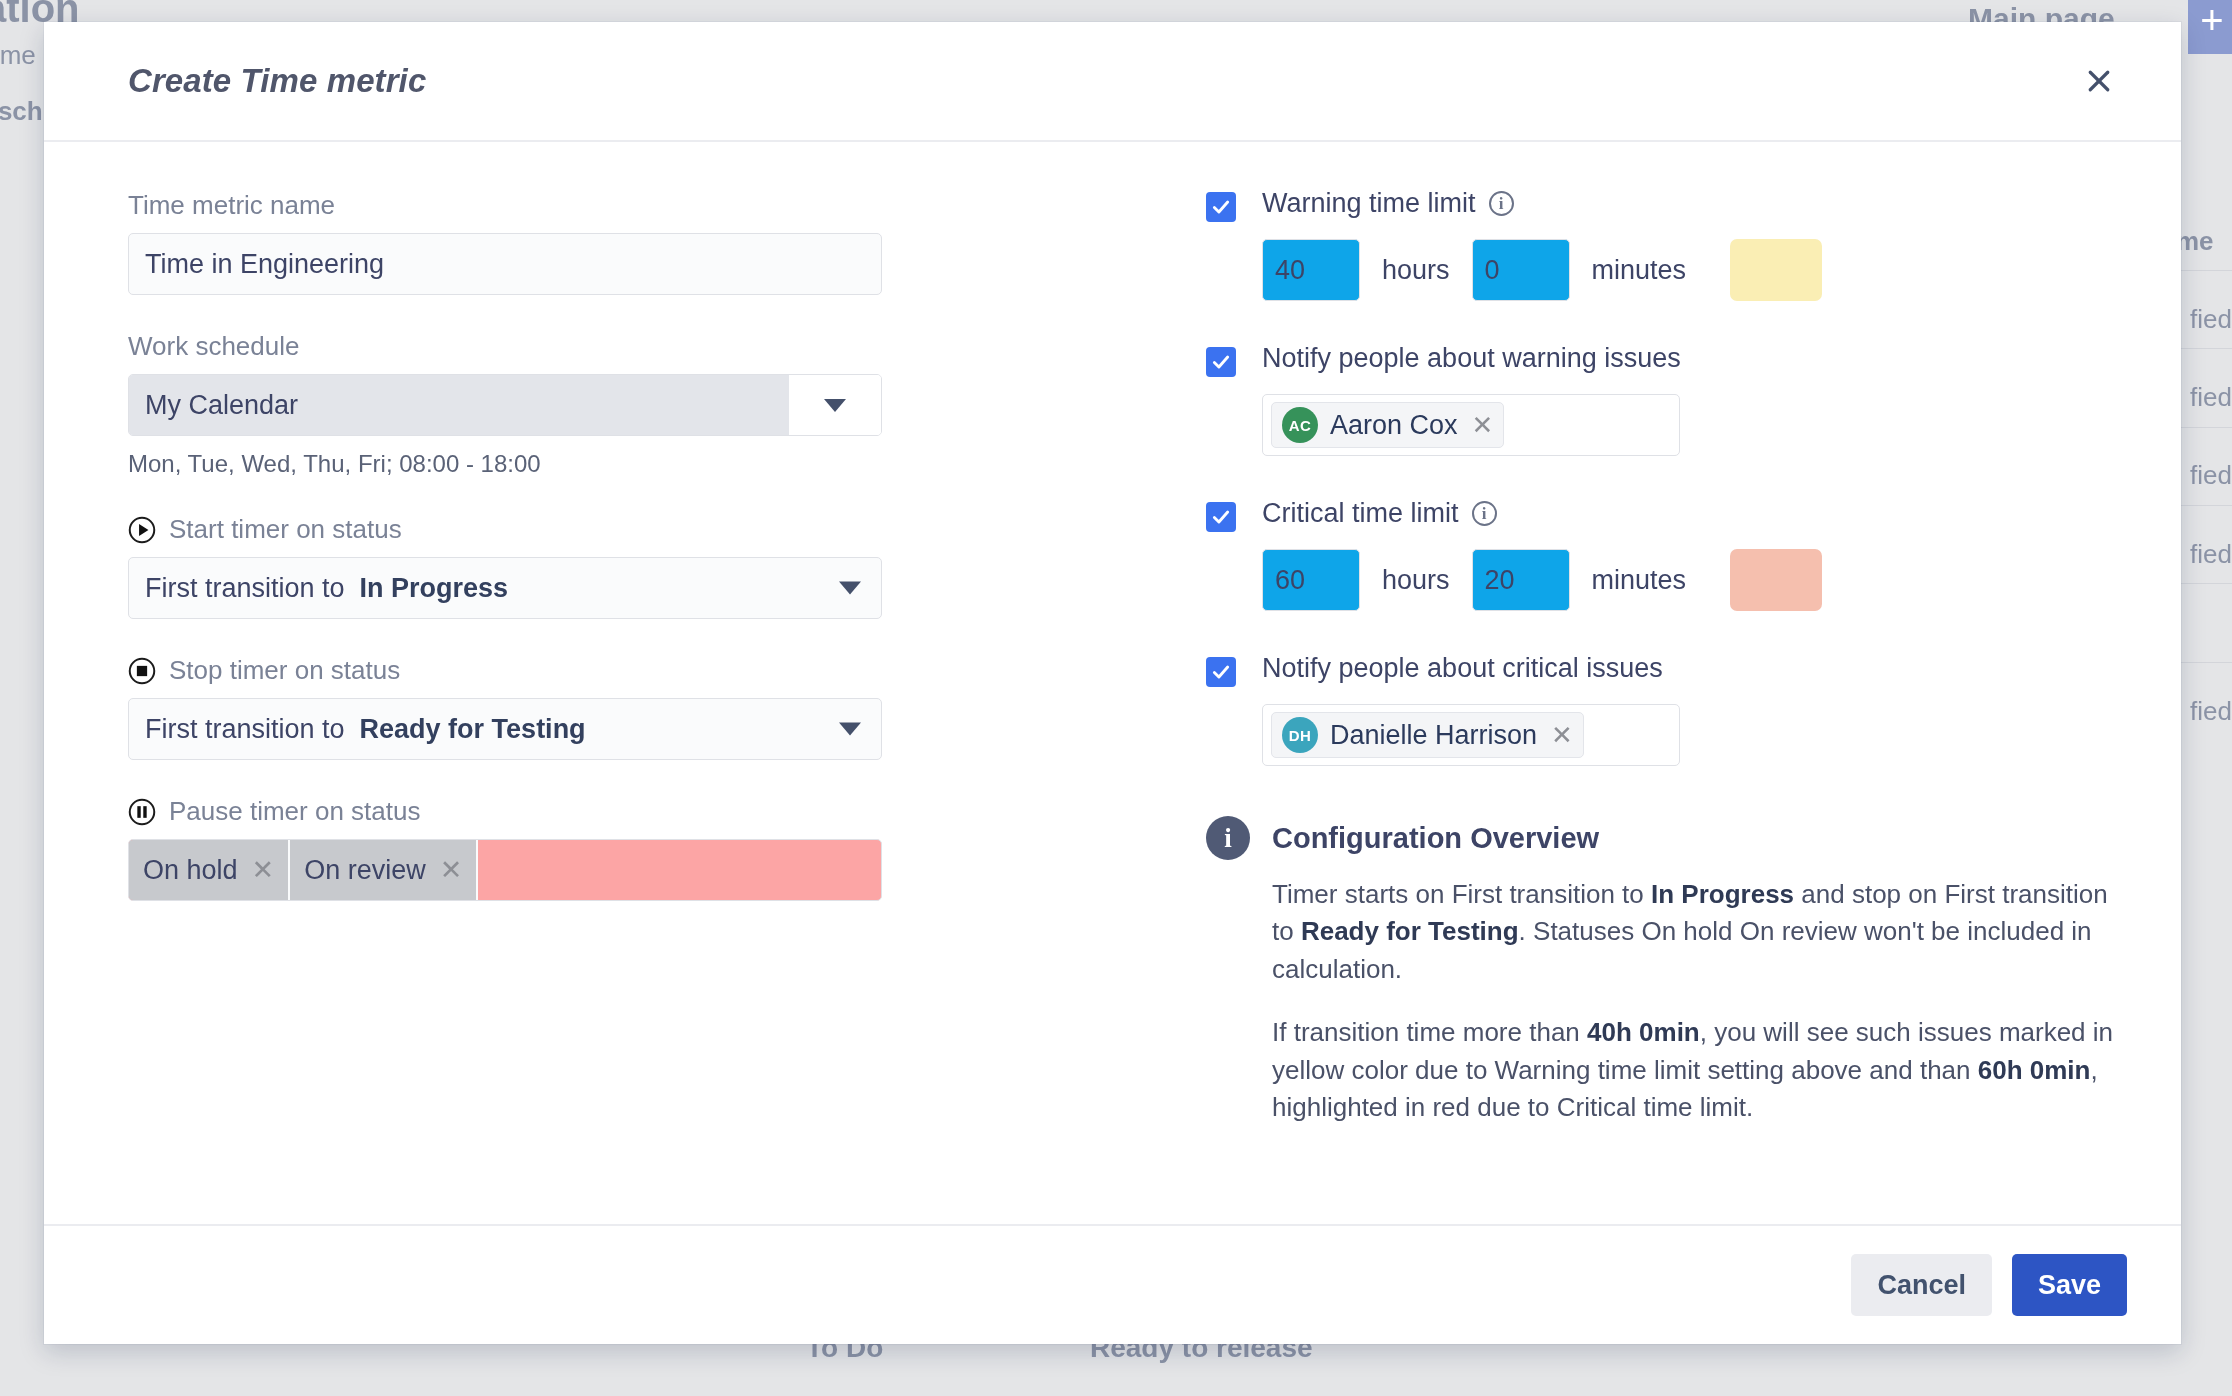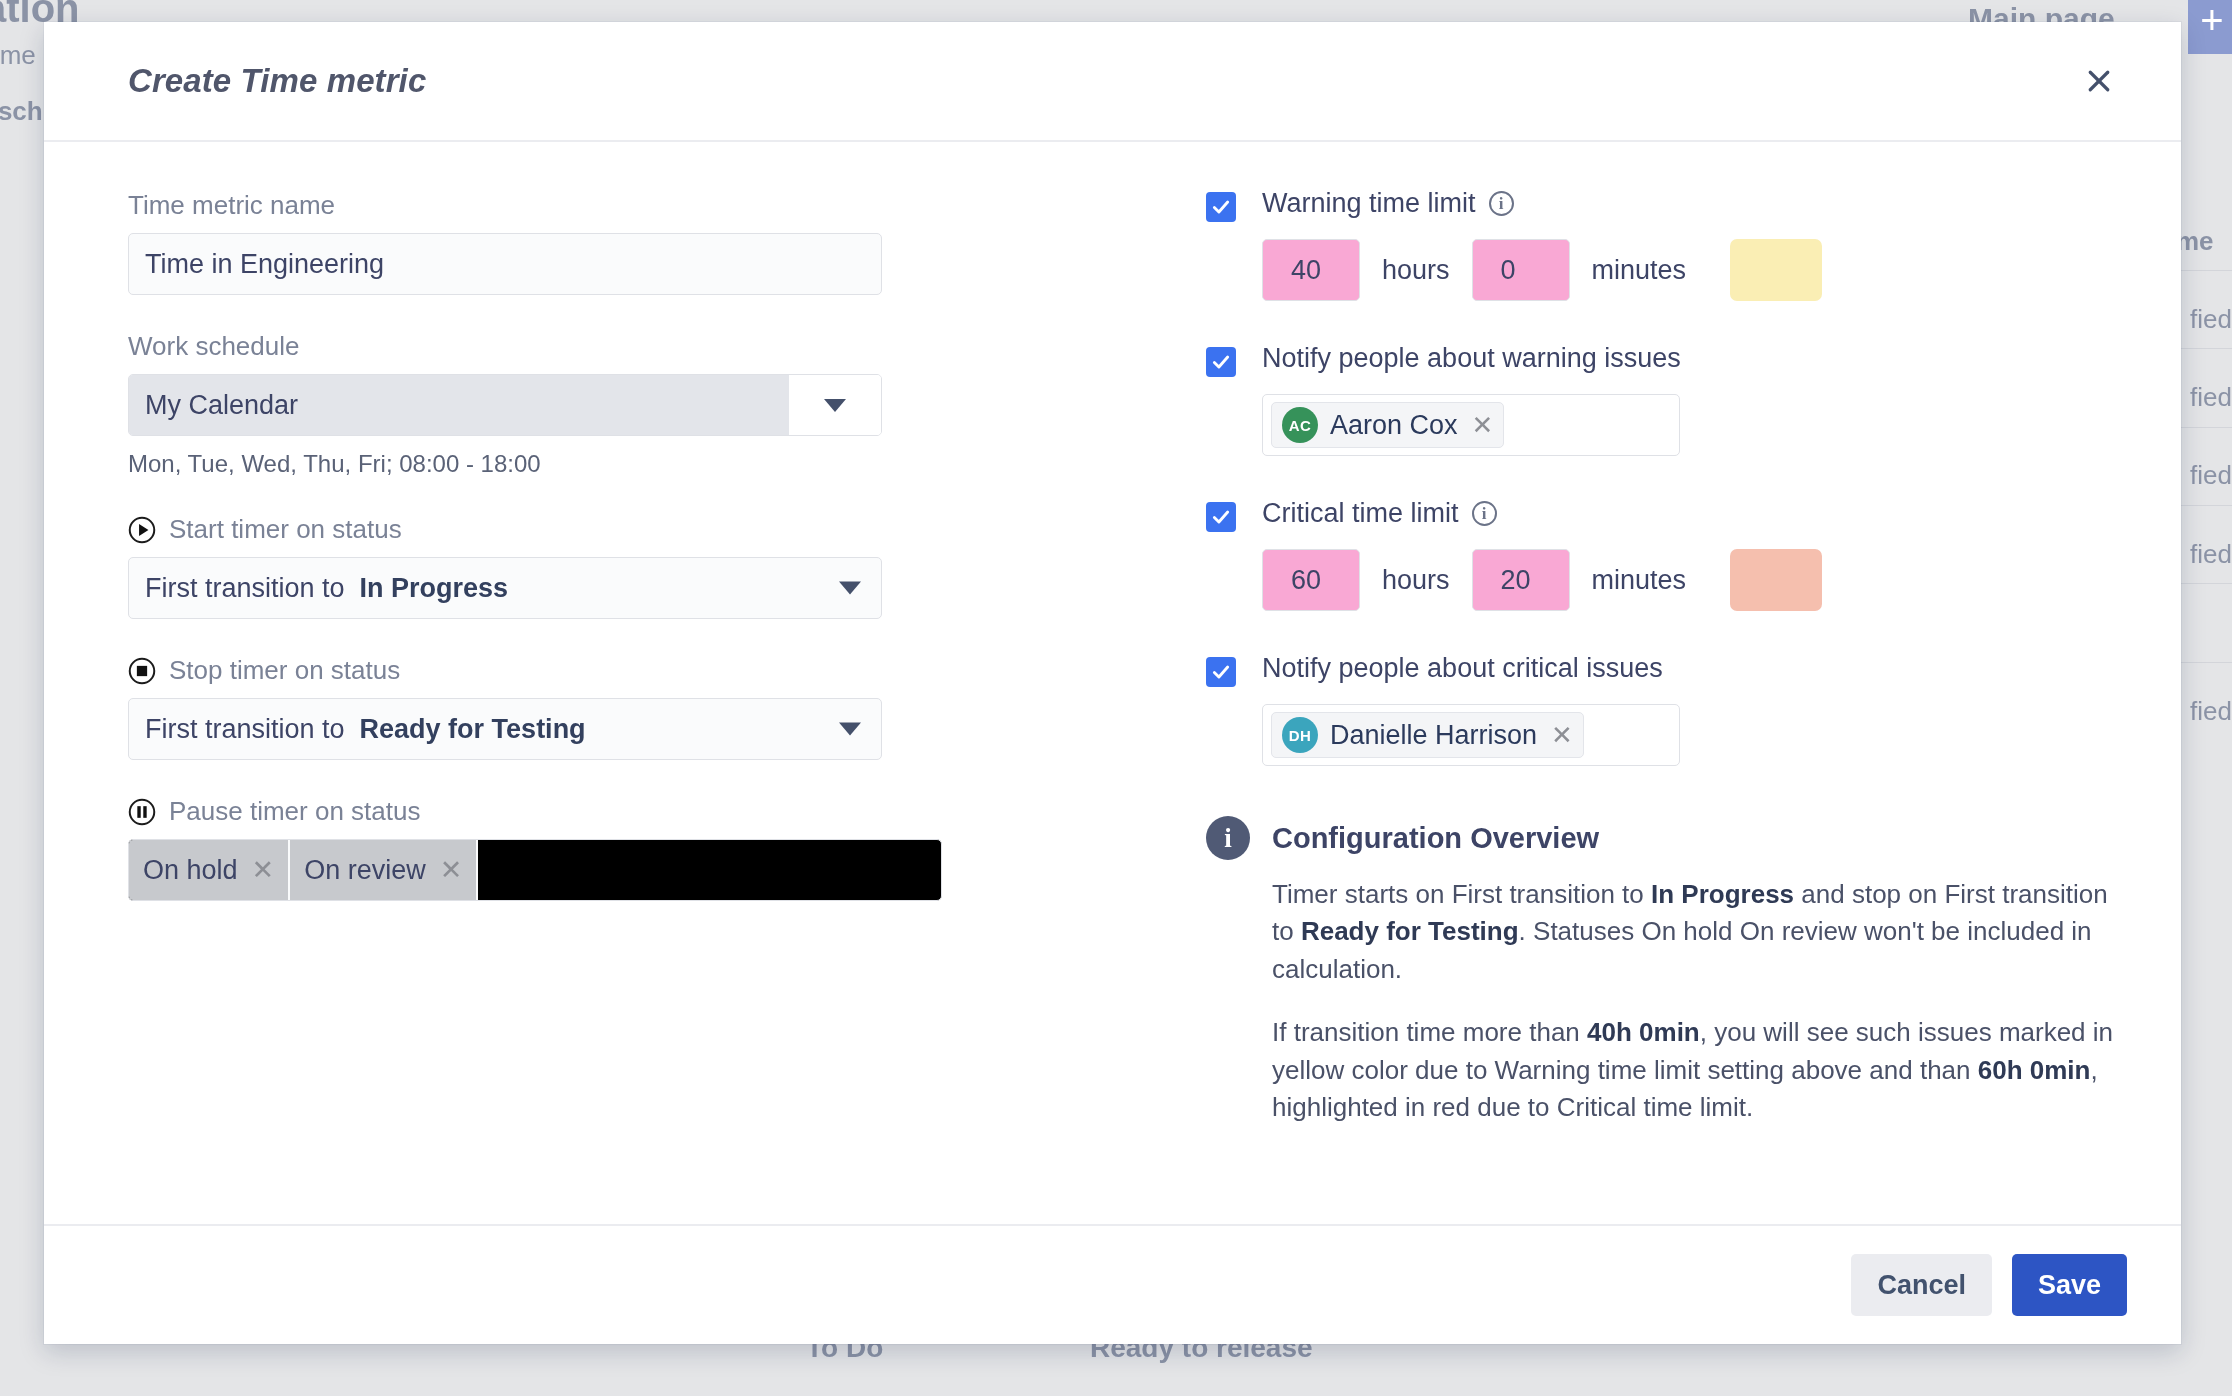--- a/index.html
+++ b/index.html
@@ -127,22 +127,22 @@
   .sched-arrow {
     flex: 0 0 92px; background: #ffffff; display: flex; align-items: center; justify-content: center;
   }
   .sched-hint { font-size: 24px; color: #5a6277; margin-top: 14px; }
 
   .timer-label-row { display: flex; align-items: center; gap: 13px; margin-bottom: 12px; margin-top: 8px; }
   .timer-icon { width: 28px; height: 28px; flex: 0 0 28px; }
 
   
   .multi-box {
-    width: 814px; height: 62px; border: 1px solid #dfe1e6; border-radius: 5px;
-    background: #000000; display: flex; align-items: stretch; position: relative;
+    width: 754px; height: 62px; border: 1px solid #dfe1e6; border-radius: 5px;
+    background: #fca5a5; display: flex; align-items: stretch; position: relative;
     overflow: hidden; cursor: pointer;
   }
   .multi-chip {
     background: #c7c9cd; display: flex; align-items: center; gap: 14px;
     padding: 0 14px; font-size: 27px; color: #3d4466;
     border-right: 2px solid #fafbfc;
   }
   .multi-chip .x { color: #8d8f95; font-size: 27px; line-height: 1; }
 
   
@@ -159,21 +159,21 @@
   }
   .info-circle {
     width: 25px; height: 25px; border-radius: 50%; border: 2px solid #6b7388;
     color: #6b7388; font-size: 17px; font-weight: 700; display: inline-flex;
     align-items: center; justify-content: center; font-family: "Liberation Serif", serif;
     cursor: pointer;
   }
   .limit-row { display: flex; align-items: center; gap: 0; margin-top: 20px; }
   .num-input {
     width: 98px; height: 62px; border: 1px solid #dfe1e6; border-radius: 5px;
-    background: #f9a8d4; font-size: 27px; color: #3d4466; padding: 0 28px;
+    background: #0ea5e9; font-size: 27px; color: #3d4466; padding: 0 12px;
     font-family: "Liberation Sans", sans-serif; outline: none;
   }
   .unit-label { font-size: 27px; color: #3d4466; margin: 0 22px 0 22px; }
   .swatch { width: 92px; height: 62px; border-radius: 7px; margin-left: 22px; }
 
   .people-box {
     width: 418px; min-height: 62px; border: 1px solid #dfe1e6; border-radius: 5px;
     background: #ffffff; display: flex; align-items: center; padding: 6px 8px;
     margin-top: 20px; cursor: text;
   }

